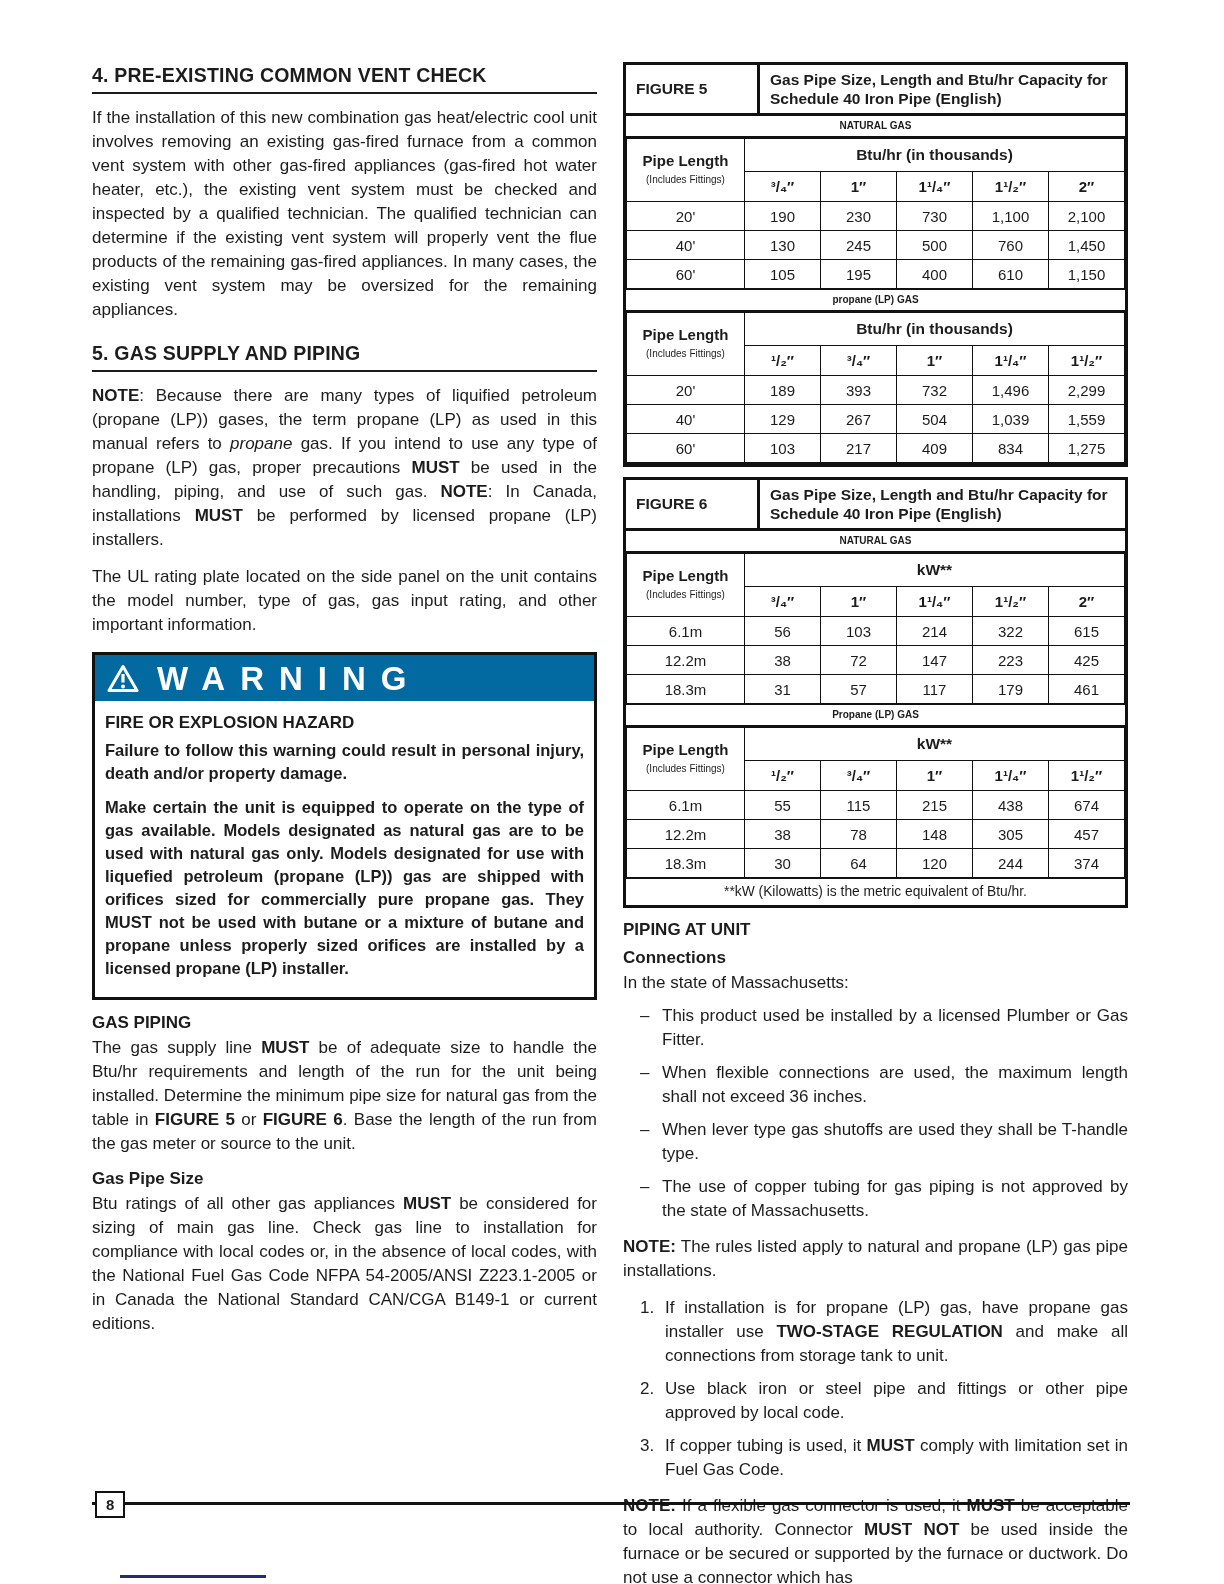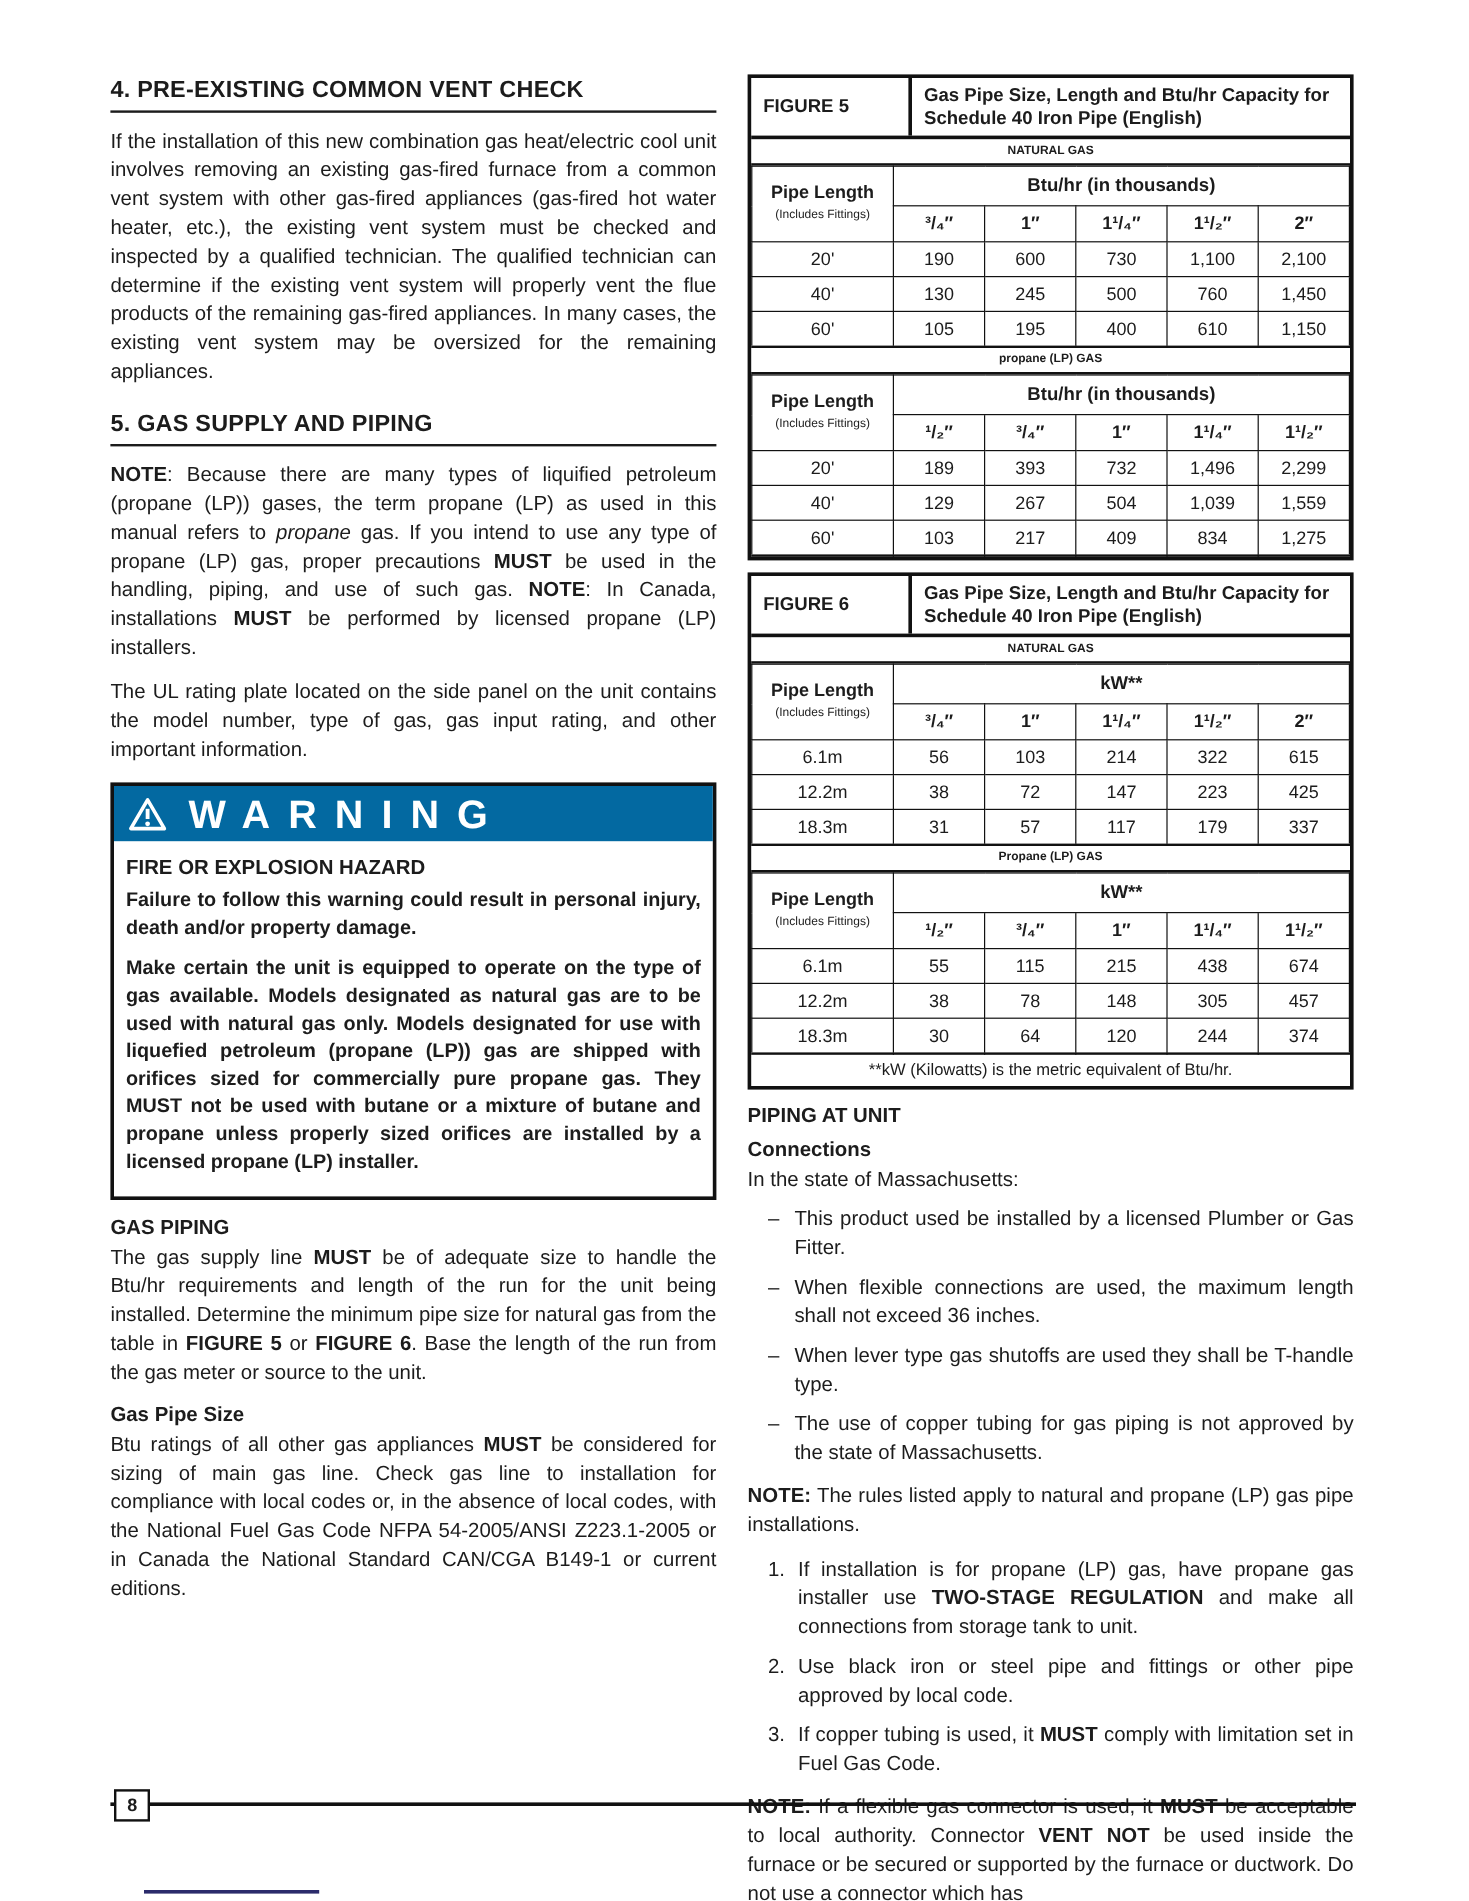--- a/index.html
+++ b/index.html
@@ -150,21 +150,21 @@
                 <th>1″</th>
                 <th>1¹/₄″</th>
                 <th>1¹/₂″</th>
                 <th>2″</th>
               </tr>
           </tbody>
           <tbody>
               <tr>
                 <td class="len-cell">20'</td>
                 <td class="val-cell">190</td>
-                <td class="val-cell">600</td>
+                <td class="val-cell">230</td>
                 <td class="val-cell">730</td>
                 <td class="val-cell">1,100</td>
                 <td class="val-cell">2,100</td>
               </tr>
               <tr>
                 <td class="len-cell">40'</td>
                 <td class="val-cell">130</td>
                 <td class="val-cell">245</td>
                 <td class="val-cell">500</td>
                 <td class="val-cell">760</td>
@@ -282,21 +282,21 @@
                 <td class="val-cell">147</td>
                 <td class="val-cell">223</td>
                 <td class="val-cell">425</td>
               </tr>
               <tr>
                 <td class="len-cell">18.3m</td>
                 <td class="val-cell">31</td>
                 <td class="val-cell">57</td>
                 <td class="val-cell">117</td>
                 <td class="val-cell">179</td>
-                <td class="val-cell">337</td>
+                <td class="val-cell">461</td>
               </tr>
             </tbody>
         </table>
         <div class="fig-section">Propane (LP)  GAS</div>
         <table class="fig-table">
           <colgroup>
               <col class="col-len">
               <col>
               <col>
               <col>
@@ -382,20 +382,20 @@
         <div class="list-item">
           <span class="marker">2.</span>
           <div class="item-text">Use black iron or steel pipe and fittings or other pipe approved by local code.</div>
         </div>
         <div class="list-item">
           <span class="marker">3.</span>
           <div class="item-text">If copper tubing is used, it <b>MUST</b> comply with limitation set in Fuel Gas Code.</div>
         </div>
       </div>
 
-      <p class="body"><b>NOTE:</b> If a flexible gas connector is used, it <b>MUST</b> be acceptable to local authority. Connector <b>VENT NOT</b> be used inside the furnace or be secured or supported by the furnace or ductwork.  Do not use a connector which has</p>
+      <p class="body"><b>NOTE:</b> If a flexible gas connector is used, it <b>MUST</b> be acceptable to local authority. Connector <b>MUST NOT</b> be used inside the furnace or be secured or supported by the furnace or ductwork.  Do not use a connector which has</p>
     </div>
   </div>
 
   <div class="footer-rule"></div>
   <div class="page-num">8</div>
   <div class="bottom-mark"></div>
 </div>
 
 </body></html>

